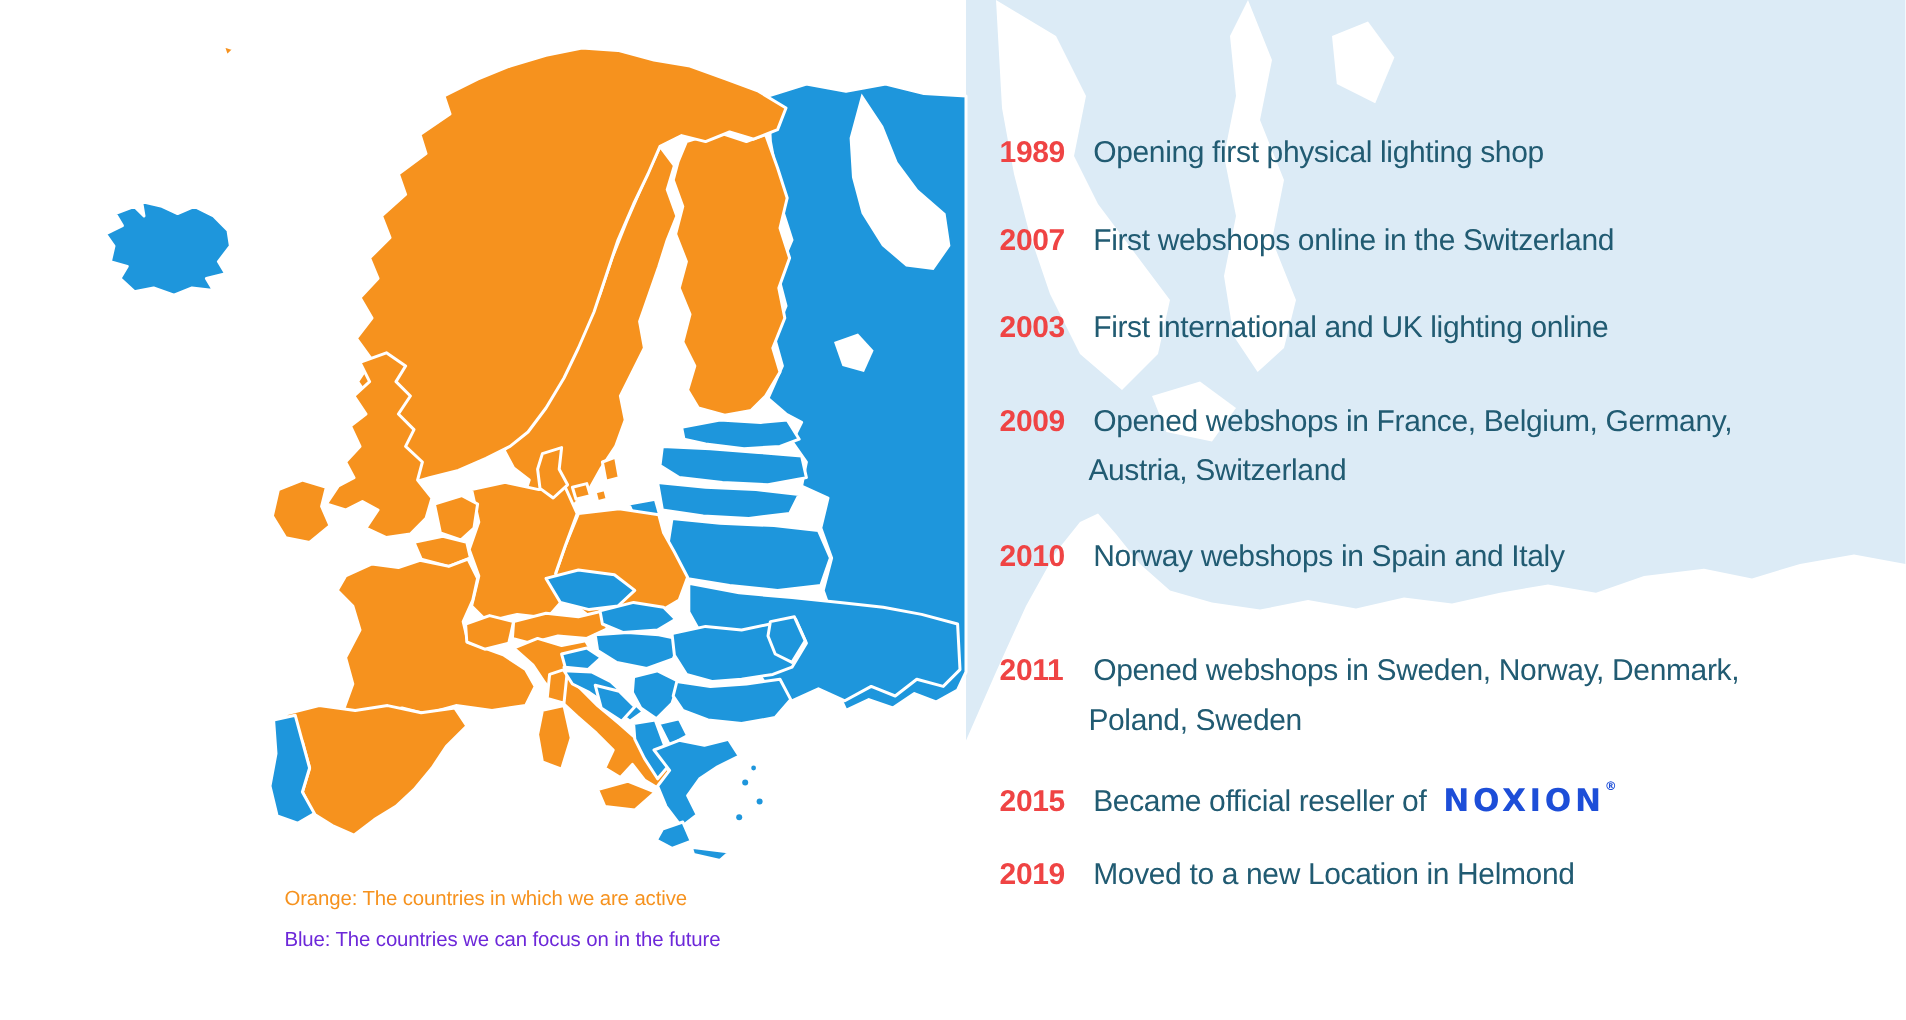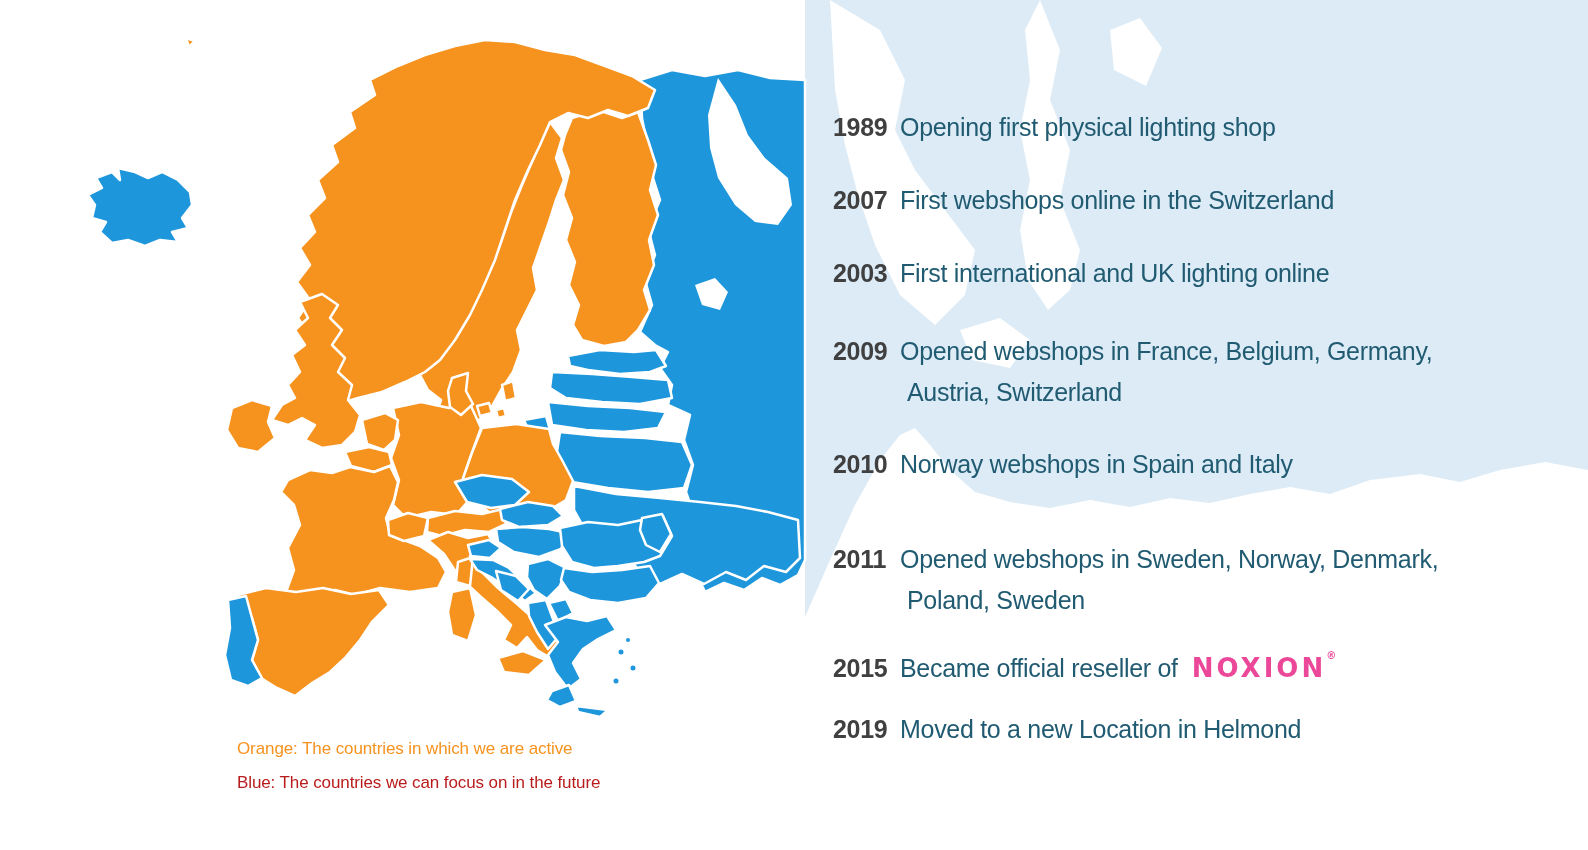--- a/index.html
+++ b/index.html
@@ -11,38 +11,38 @@
   svg.map{position:absolute;left:0;top:0;}
   .c{stroke:#ffffff;stroke-width:2.5;stroke-linejoin:round;stroke-linecap:round;}
   .nb{stroke:none;}
   
   .t-row{
     position:absolute;left:833px;width:720px;
     font-size:25px;letter-spacing:-0.3px;color:#215b72;line-height:30px;
     white-space:nowrap;
   }
   .t-year{
-    display:inline-block;width:58px;margin-right:9px;
-    font-weight:bold;color:#404040;
+    display:inline-block;width:58px;margin-right:20px;
+    font-weight:bold;color:#ef4444;
   }
   .t-line2{margin-top:11px;padding-left:74px;}
   .brand{
     margin-left:14px;
     font-family:"DejaVu Sans", sans-serif;
-    font-weight:800;font-size:26px;letter-spacing:3px;color:#ec4899;
+    font-weight:800;font-size:26px;letter-spacing:3px;color:#1d4ed8;
     white-space:nowrap;
   }
   .brand sup{font-size:10px;letter-spacing:0;vertical-align:18px;}
   
   .legend-line{
     position:absolute;left:237px;
     font-size:17px;font-weight:400;letter-spacing:-0.1px;white-space:nowrap;
   }
   .legend-orange{top:739px;color:#f6921e;}
-  .legend-blue{top:773px;color:#b91c1c;}
+  .legend-blue{top:773px;color:#6d28d9;}
 </style>
 </head>
 <body>
 
 <svg class="map" width="1588" height="850" viewBox="0 0 1588 850" xmlns="http://www.w3.org/2000/svg">
 
   <path class="nb" d="M805,0 H1588 V470 L1545,462 L1500,470 L1460,482 L1420,474 L1370,480 L1330,494 L1290,487 L1250,494 L1210,503 L1170,498 L1130,507 L1090,500 L1050,508 L1010,502 L975,492 L950,470 L930,445 L915,428 L900,435 L880,460 L855,505 L830,560 L805,617 Z" fill="#DCEBF6"></path>
 
   <path class="nb" fill="#ffffff" d="M830,0 L880,30 L905,80 L895,130 L915,170 L945,210 L975,250 L965,295 L935,325 L900,295 L875,245 L858,195 L845,145 L835,90 Z"></path>
   <path class="nb" fill="#ffffff" d="M1040,0 L1060,50 L1050,100 L1070,150 L1060,200 L1080,250 L1070,290 L1048,310 L1028,280 L1020,230 L1030,180 L1020,130 L1030,80 L1025,30 Z"></path>

